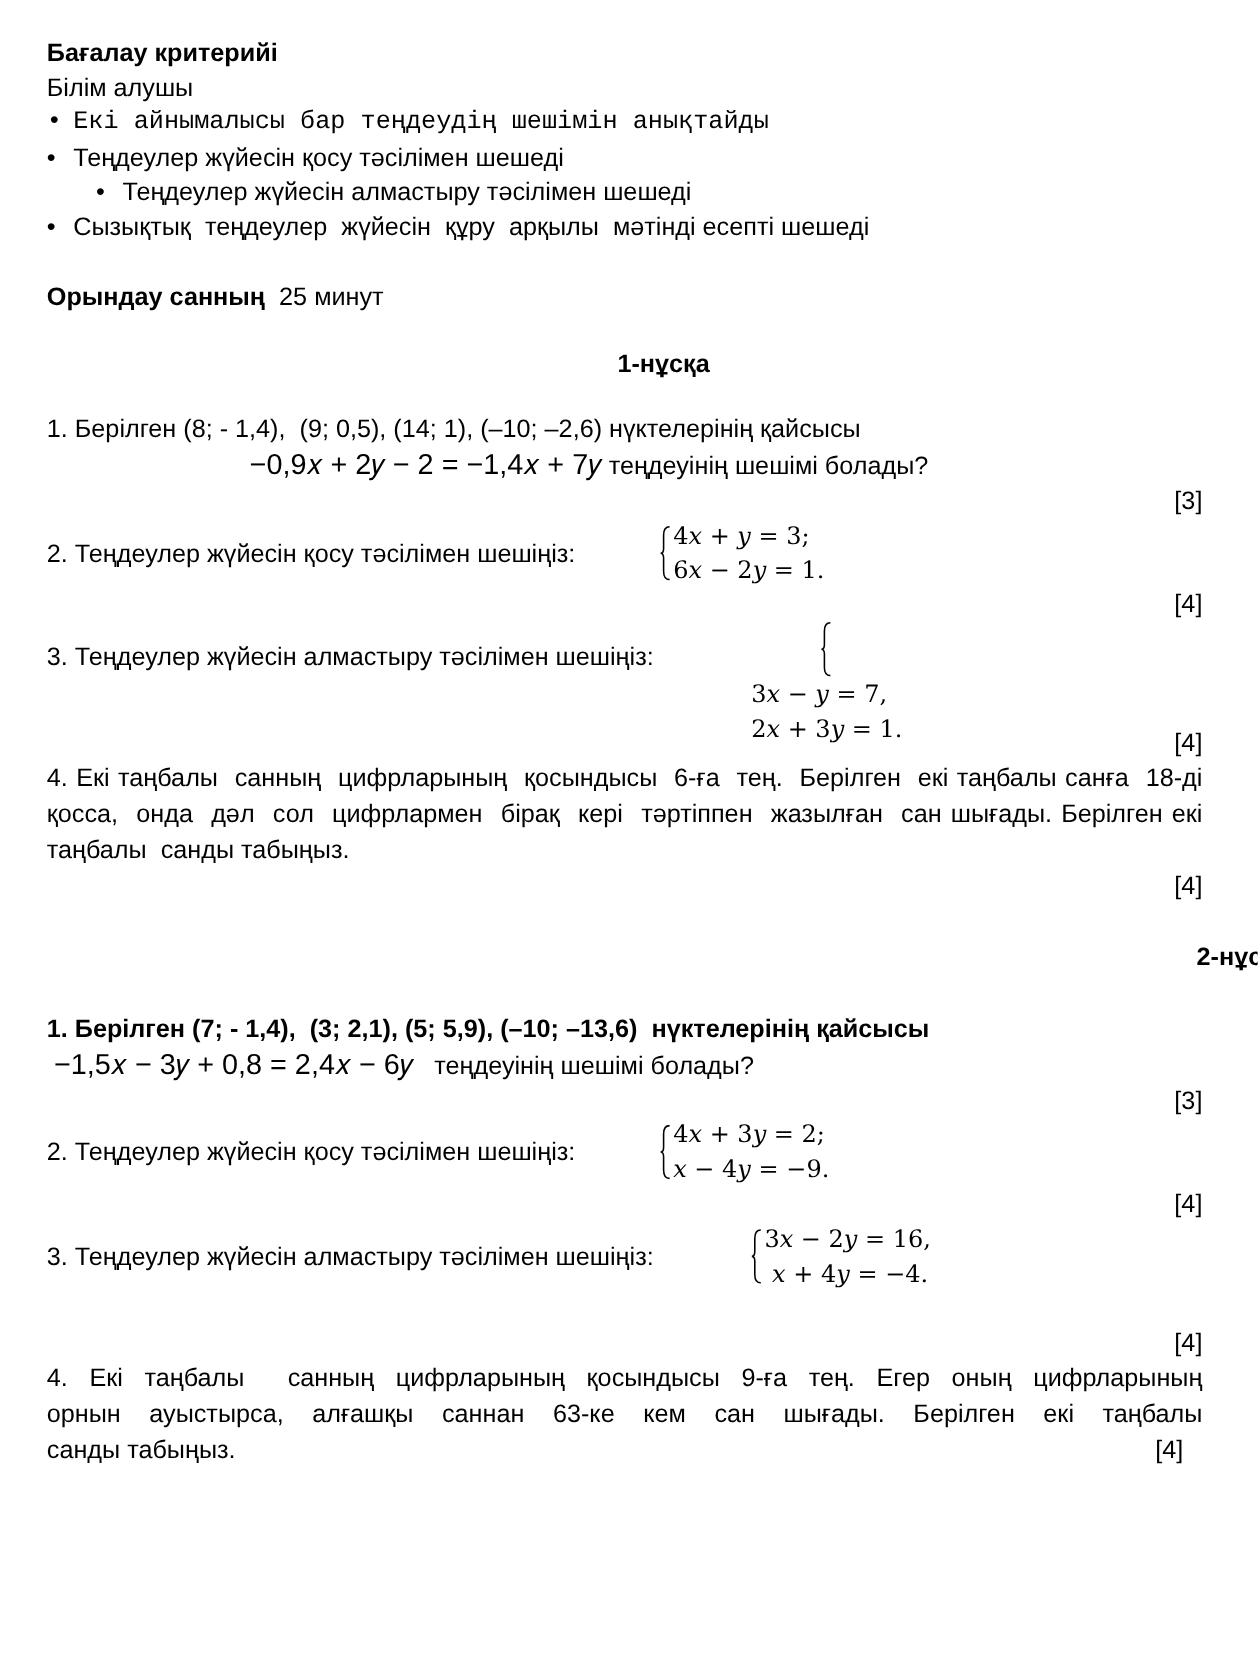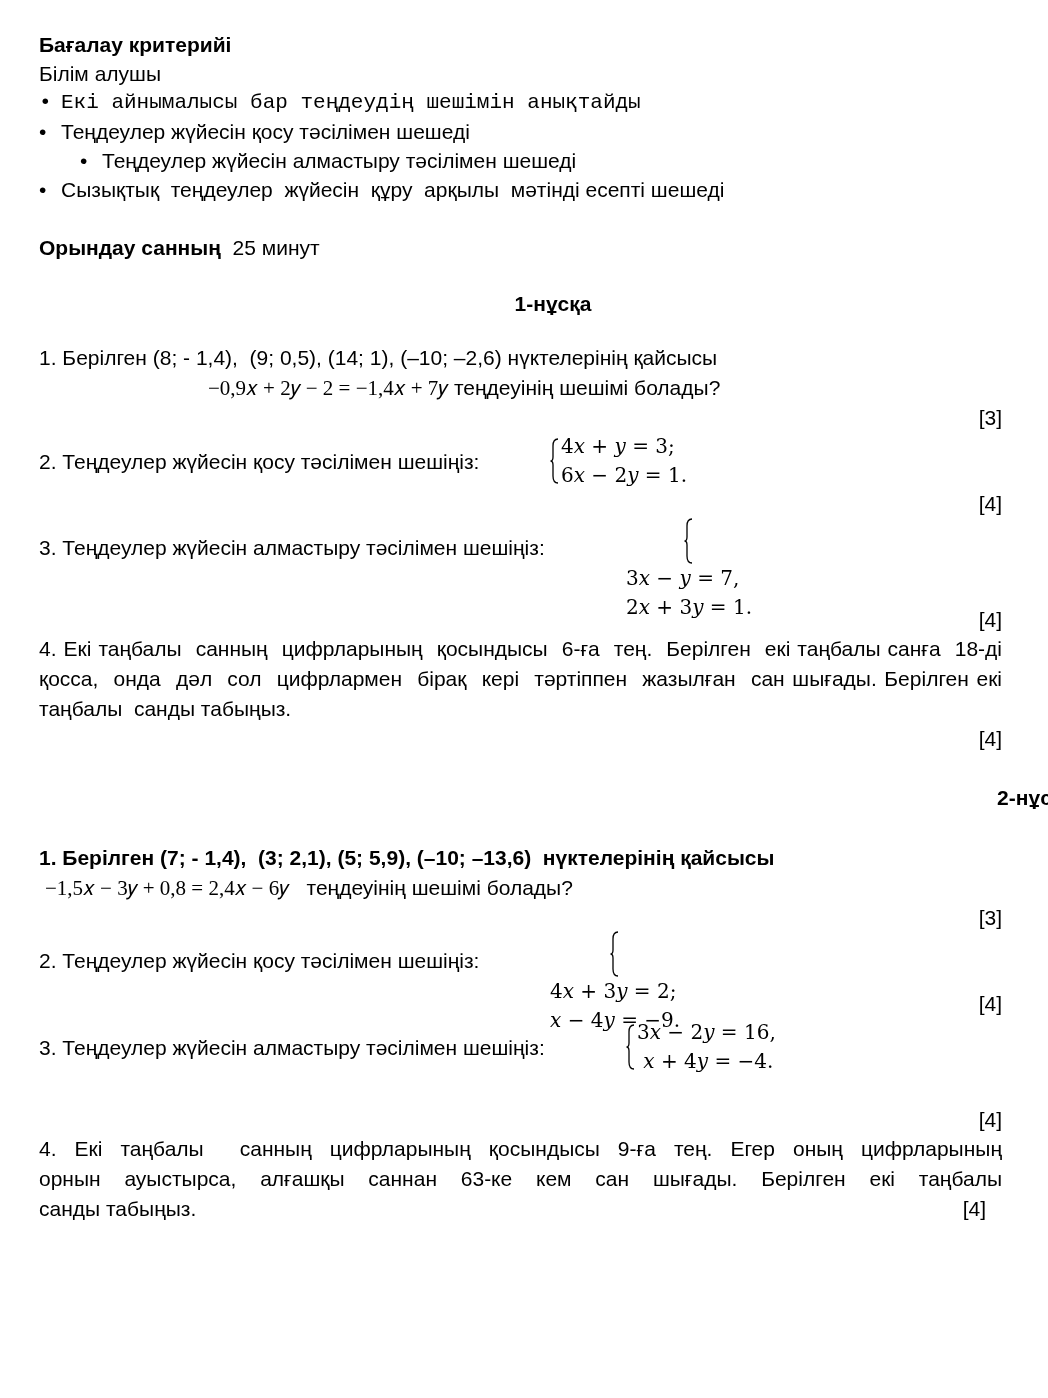--- a/index.html
+++ b/index.html
@@ -2,21 +2,21 @@
 <html><head>
 <meta charset="utf-8">
 <style>
   html, body { margin: 0; padding: 0; background: #ffffff; }
   body {
     width: 1048px; height: 1398px; position: relative; overflow: hidden;
     font-family: "Liberation Sans", sans-serif; color: #000; font-size: 21px;
   }
   .abs { position: absolute; white-space: nowrap; line-height: 24px; }
   .bold { font-weight: bold; }
-  .math { font-family: Liberation Serif, serif; font-size: 21px; }
+  .math { font-family: Liberation Sans, sans-serif; font-size: 24px; }
   .score { position: absolute; right: 46px; line-height: 24px; }
   .just { position: absolute; left: 39px; width: 963px; text-align: justify; text-align-last: left; white-space: normal; line-height: 30px; }
   .sys { position: absolute; display: flex; align-items: center; }
   .brace {
     width: 9px; height: 46px; margin-right: 2px;
   }
   .sys-lines { display: flex; flex-direction: column; }
   .sys-lines span { line-height: 29px; font-family: "DejaVu Serif", "Liberation Serif", serif; font-size: 20px; }
   .center { position: absolute; left: 0; width: 1042px; text-align: center; line-height: 24px; margin-left: 32px; }
   .bullet { display: inline-block; width: 22px; }
@@ -83,21 +83,21 @@
 <div class="center bold" style="top:786px;text-align:right;">2-нұсқа</div>
 
 <div class="abs" style="left:39px;top:846px;white-space:pre;font-weight:bold;">1. Берілген (7; - 1,4),  (3; 2,1), (5; 5,9), (–10; –13,6)  нүктелерінің қайсысы</div>
 <div class="abs" style="left:45px;top:876px;">
   <span class="math">−1,5𝑥 − 3𝑦 + 0,8 = 2,4𝑥 − 6𝑦</span>
   &nbsp;&nbsp;<span>теңдеуінің шешімі болады?</span>
 </div>
 <div class="score" style="top:906px;">[3]</div>
 
 <div class="abs" style="left:39px;top:949px;">2. Теңдеулер жүйесін қосу тәсілімен шешіңіз:</div>
-<div class="sys" style="left:550px;top:931px;flex-direction:column;">
+<div class="sys" style="left:550px;top:931px;">
   <svg class="brace" viewBox="0 0 9 46">
       <path d="M8 1 Q3 1 3 8 L3 19 Q3 23 0.5 23 Q3 23 3 27 L3 38 Q3 45 8 45" fill="none" stroke="#000" stroke-width="1.3"></path>
     </svg>
   <div class="sys-lines">
     <span>4𝑥 + 3𝑦 = 2;</span>
     <span>𝑥 − 4𝑦 = −9.</span>
   </div>
 </div>
 <div class="score" style="top:992px;">[4]</div>
 

